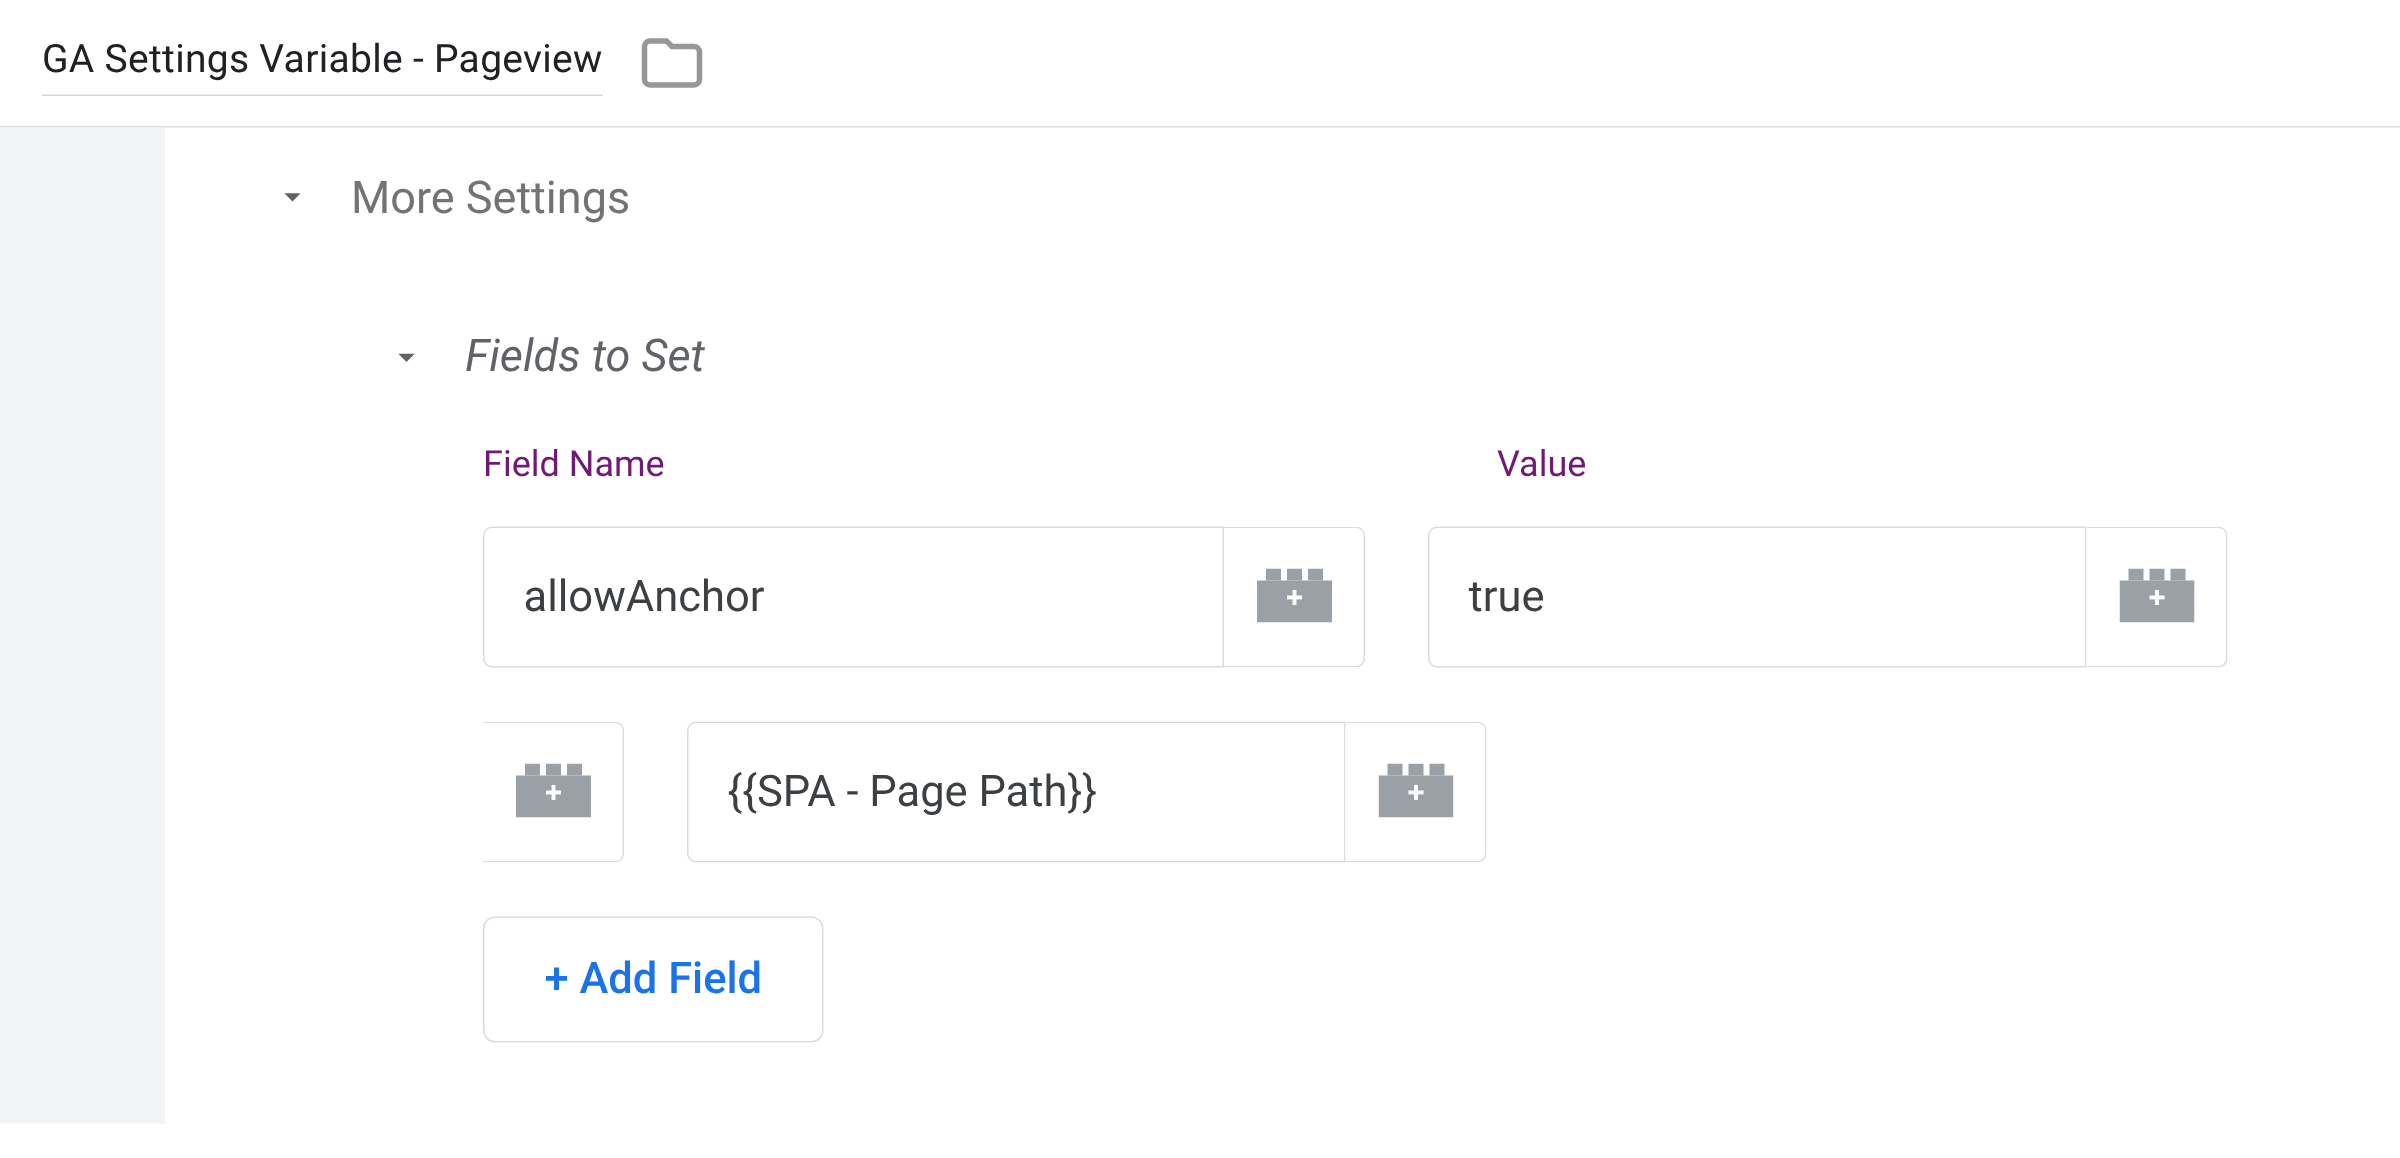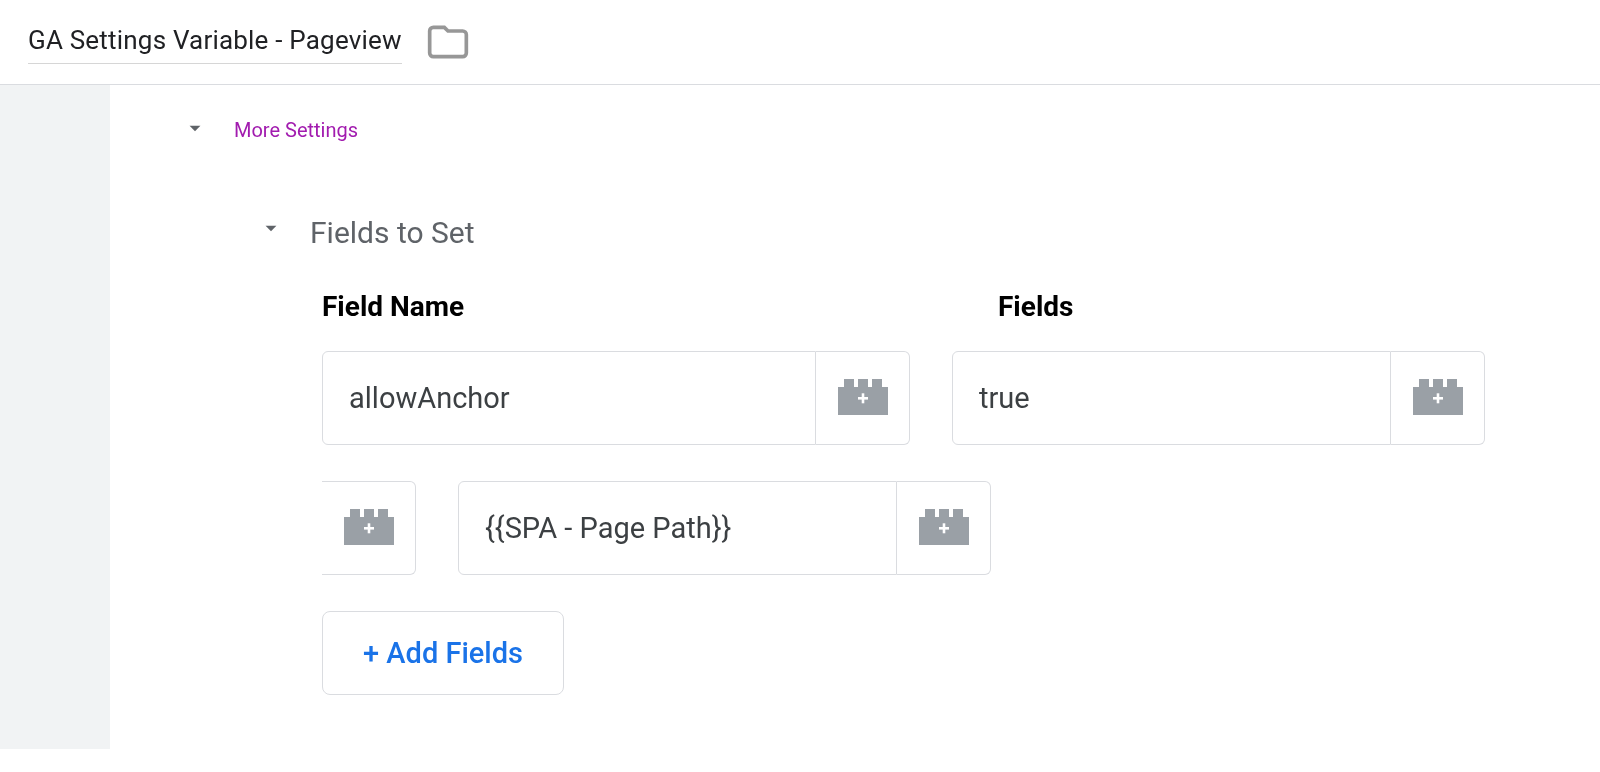--- a/index.html
+++ b/index.html
@@ -53,52 +53,53 @@
     }
     .section-header {
       display: flex;
       align-items: center;
       gap: 26px;
       color: #5f6368;
       margin-left: 72px;
       margin-bottom: 70px;
     }
     .section-header .label {
-      font-size: 20px;
-      font-weight: 400;
-      color: #a21caf;
+      font-size: 30px;
+      font-weight: 400;
+      color: #737373;
     }
     .subsection-header {
       display: flex;
-      align-items: flex-start;
+      align-items: flex-end;
       gap: 26px;
       color: #5f6368;
       margin-left: 148px;
       margin-bottom: 40px;
+      font-style: italic;
     }
     .subsection-header .label {
       font-size: 30px;
       font-weight: 400;
       color: #5f6368;
     }
     .chev-icon svg {
       width: 26px;
       height: 26px;
       fill: #5f6368;
     }
     .column-headers {
       display: flex;
       margin-left: 212px;
       margin-bottom: 28px;
       gap: 0;
     }
     .col-label {
-      font-size: 28px;
-      color: #000000;
-      font-weight: 700;
+      font-size: 24px;
+      color: #701a75;
+      font-weight: 400;
     }
     .col-name {
       width: 676px;
     }
     .col-value {
       width: 400px;
     }
     .field-rows {
       margin-left: 212px;
     }
@@ -190,21 +191,21 @@
       <span class="chev-icon">
         <svg viewBox="0 0 24 24">
             <path d="M7 10l5 5 5-5z"></path>
           </svg>
       </span>
       <span class="label">Fields to Set</span>
     </div>
 
     <div class="column-headers">
       <div class="col-label col-name">Field Name</div>
-      <div class="col-label col-value">Fields</div>
+      <div class="col-label col-value">Value</div>
     </div>
 
     <div class="field-rows">
 
       <div class="field-row">
         <div class="input-group">
           <input class="text-input input-name" value="allowAnchor" style="">
           <button class="var-btn">
             <span>
               <svg viewBox="0 0 50 36">
@@ -262,16 +263,16 @@
                   <rect x="20" y="18" width="10" height="2.6" fill="#fff"></rect>
                   <rect x="23.7" y="14.3" width="2.6" height="10" fill="#fff"></rect>
                 </svg>
             </span>
           </button>
         </div>
       </div>
 
     </div>
 
-    <button class="add-field-btn">+ Add Fields</button>
+    <button class="add-field-btn">+ Add Field</button>
 
   </div>
 </div>
 
 </body></html>

